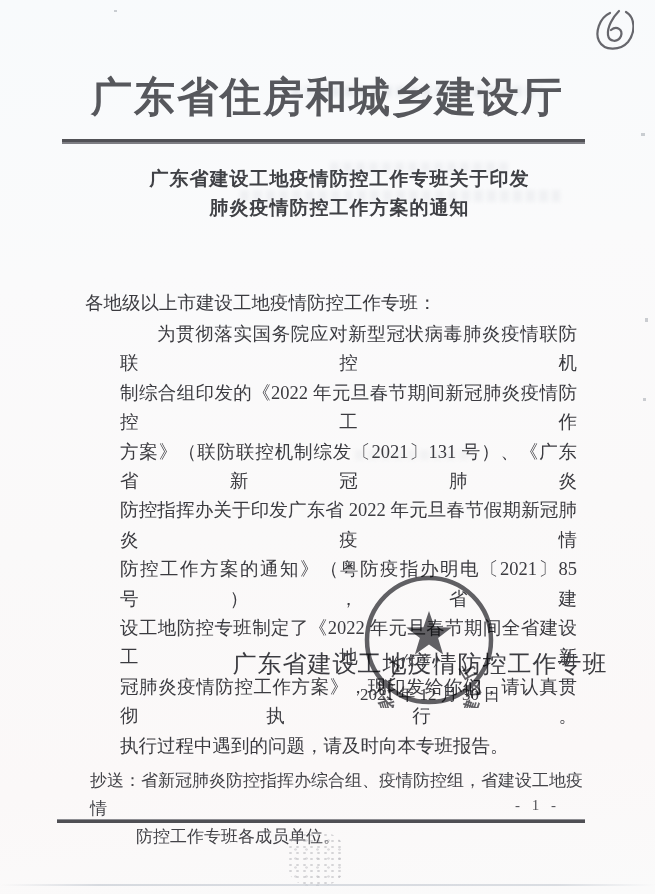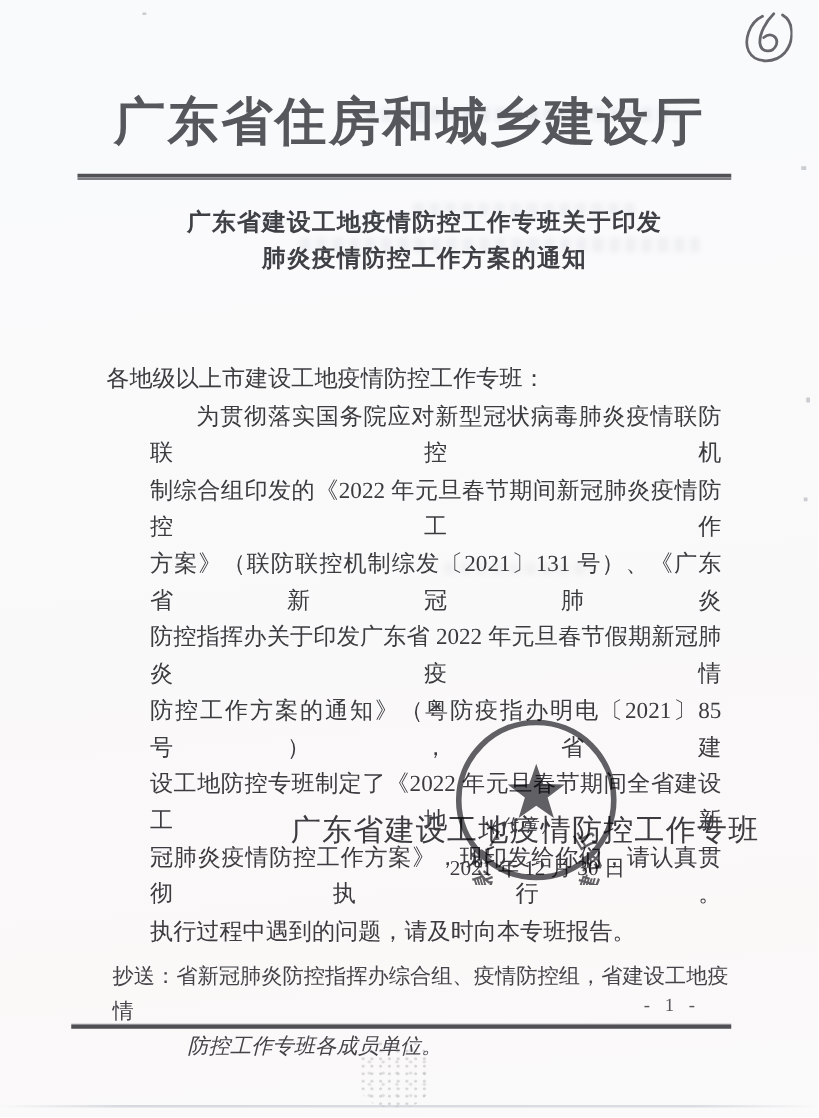--- a/index.html
+++ b/index.html
@@ -57,21 +57,21 @@
   .seal { position:absolute; left:361px; top:572px; width:136px; height:136px;
     mix-blend-mode:multiply; opacity:.85; }
   .seal circle { fill:none; stroke:#46464b; stroke-width:4.5; }
   .seal .seal-arc-text { font-size:16.5px; letter-spacing:4.5px; fill:#46464b;
     font-family:"Liberation Serif","DejaVu Serif",serif; font-weight:bold; }
   .seal polygon { fill:#46464b; }
 
   
   .cc { position:absolute; top:767px; left:90px; width:495px;
     font-size:17px; line-height:28px; color:#434348; }
-  .cc-line2 { margin-left:60px;font-style:italic; }
+  .cc-line2 { margin-left:46px; }
   .pageno { position:absolute; top:797px; left:0; width:655px; text-align:right;
     padding-right:95px; font-size:15px; letter-spacing:4px; color:#55555a; }
 
   
   .ghost { position:absolute; filter:blur(2px); opacity:.10;
     background:repeating-linear-gradient(90deg,#7b8496 0 9px,transparent 9px 13px); }
   .ghost.g1 { left:292px; top:86px;  width:250px; height:11px; }
   .ghost.g2 { left:240px; top:190px; width:320px; height:12px; opacity:.08; }
   .ghost.g3 { left:330px; top:162px; width:180px; height:11px; opacity:.07; }
   .ghost.g4 { left:355px; top:450px; width:120px; height:10px; opacity:.06; }

